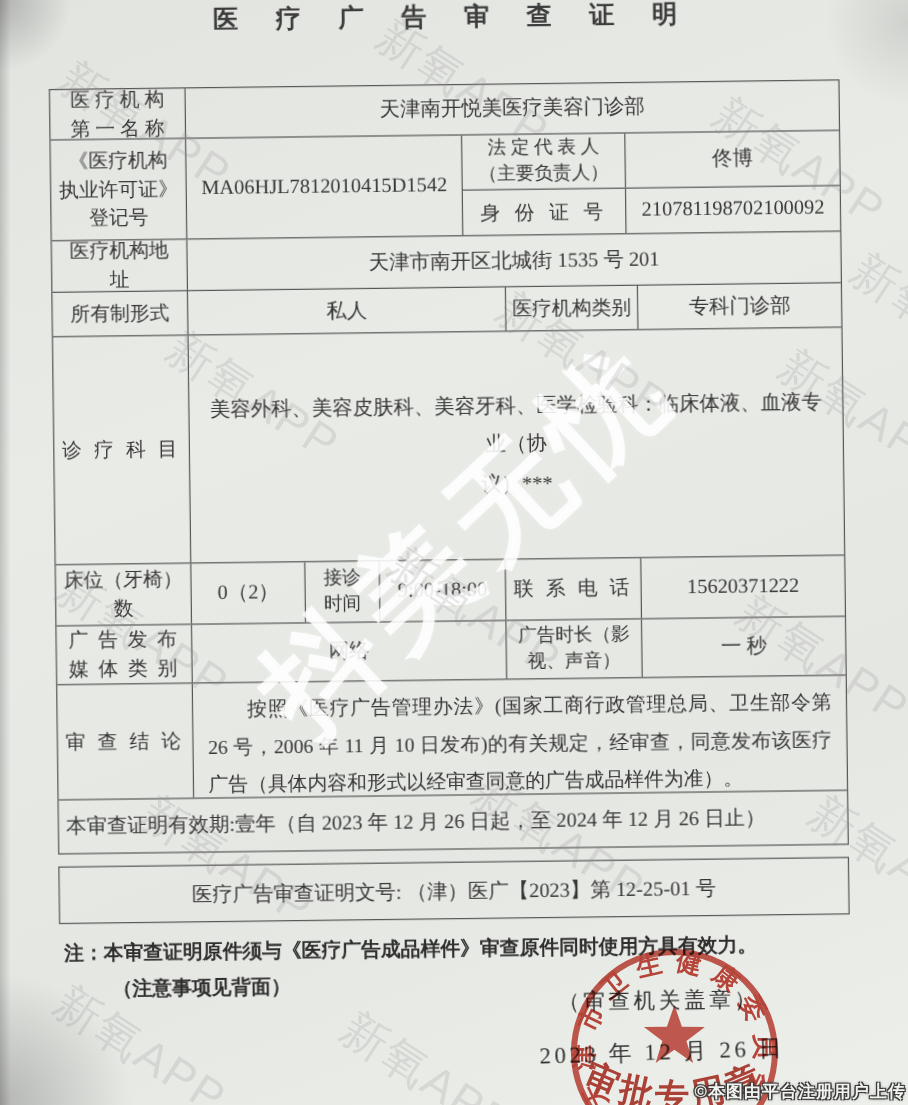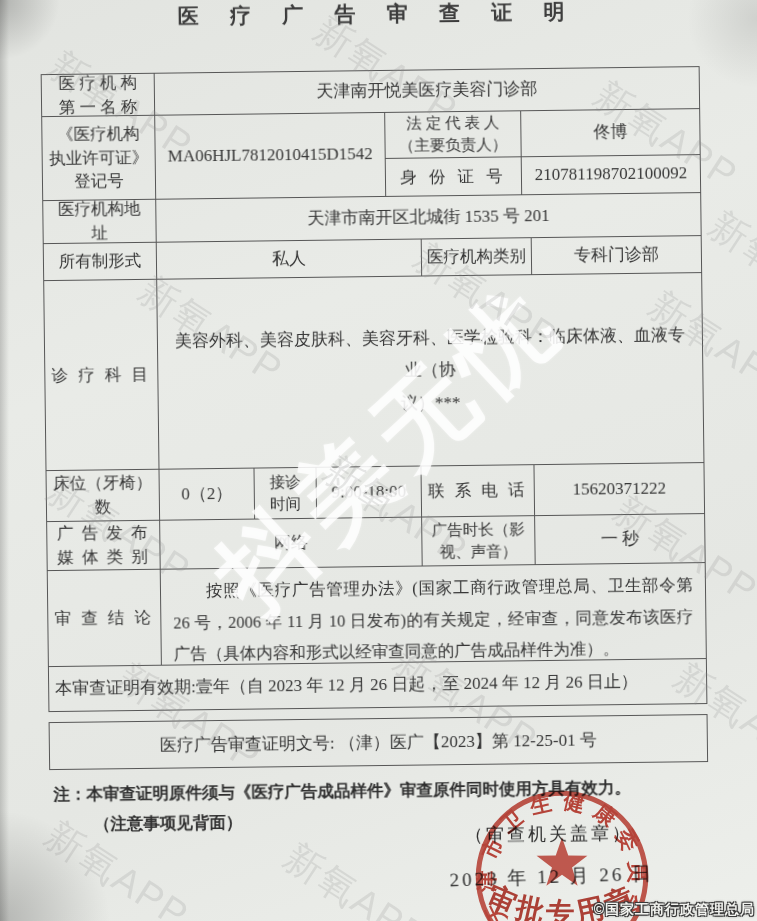--- a/index.html
+++ b/index.html
@@ -223,13 +223,13 @@
       <div class="wm-small" style="left: 108px; top: 692px;">新氧APP</div>
       <div class="wm-small" style="left: 385px; top: 675px;">新氧APP</div>
       <div class="wm-small" style="left: 665px; top: 692px;">新氧APP</div>
       <div class="wm-small" style="left: 36px; top: 850px;">新氧APP</div>
       <div class="wm-small" style="left: 275px; top: 872px;">新氧APP</div>
     </div>
 </div>
 
 <div class="shade"></div>
 
-<div class="credit">©国家工商行政管理总局</div>
+<div class="credit">©本图由平台注册用户上传</div>
 
 </body></html>

